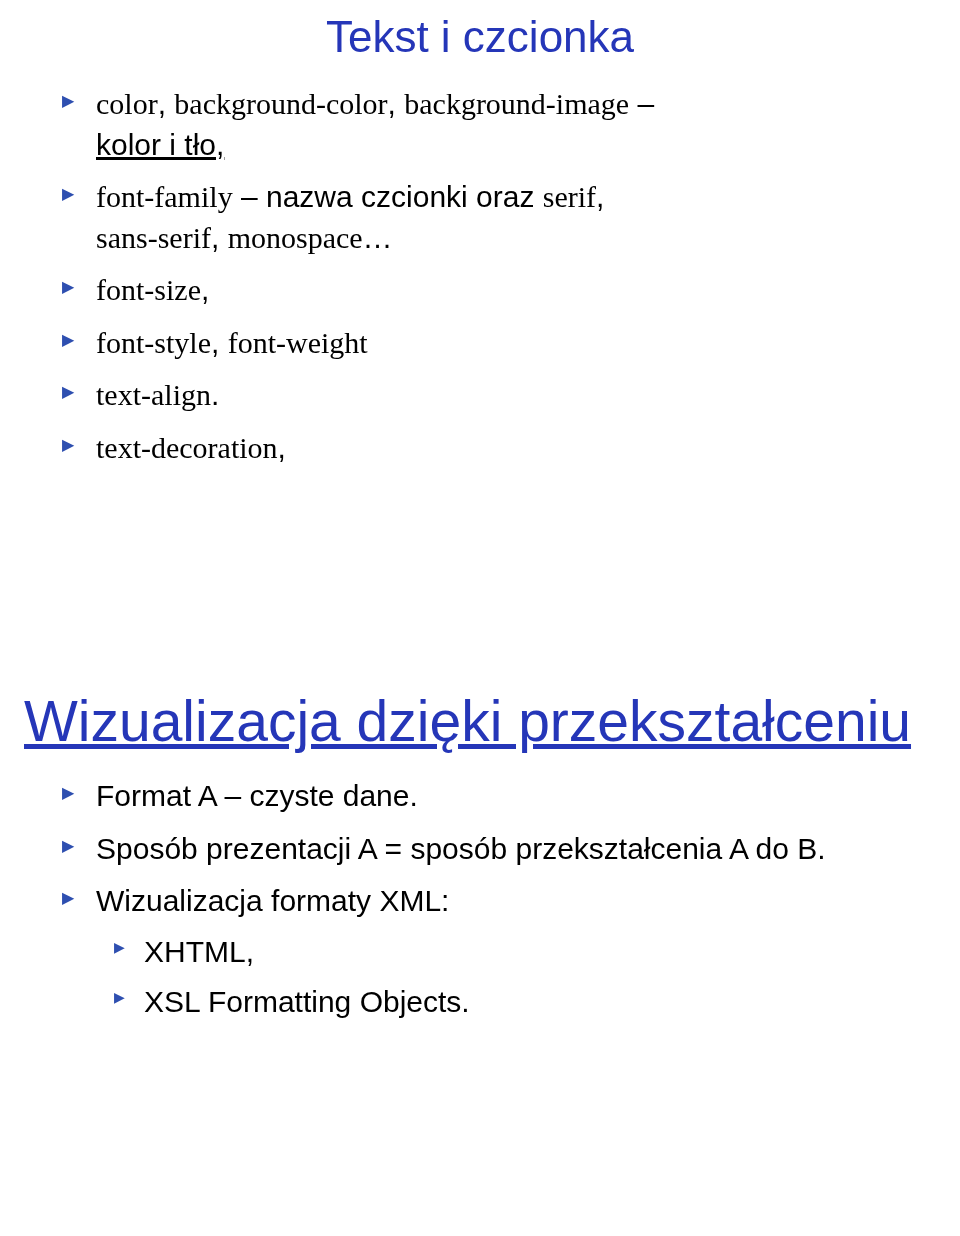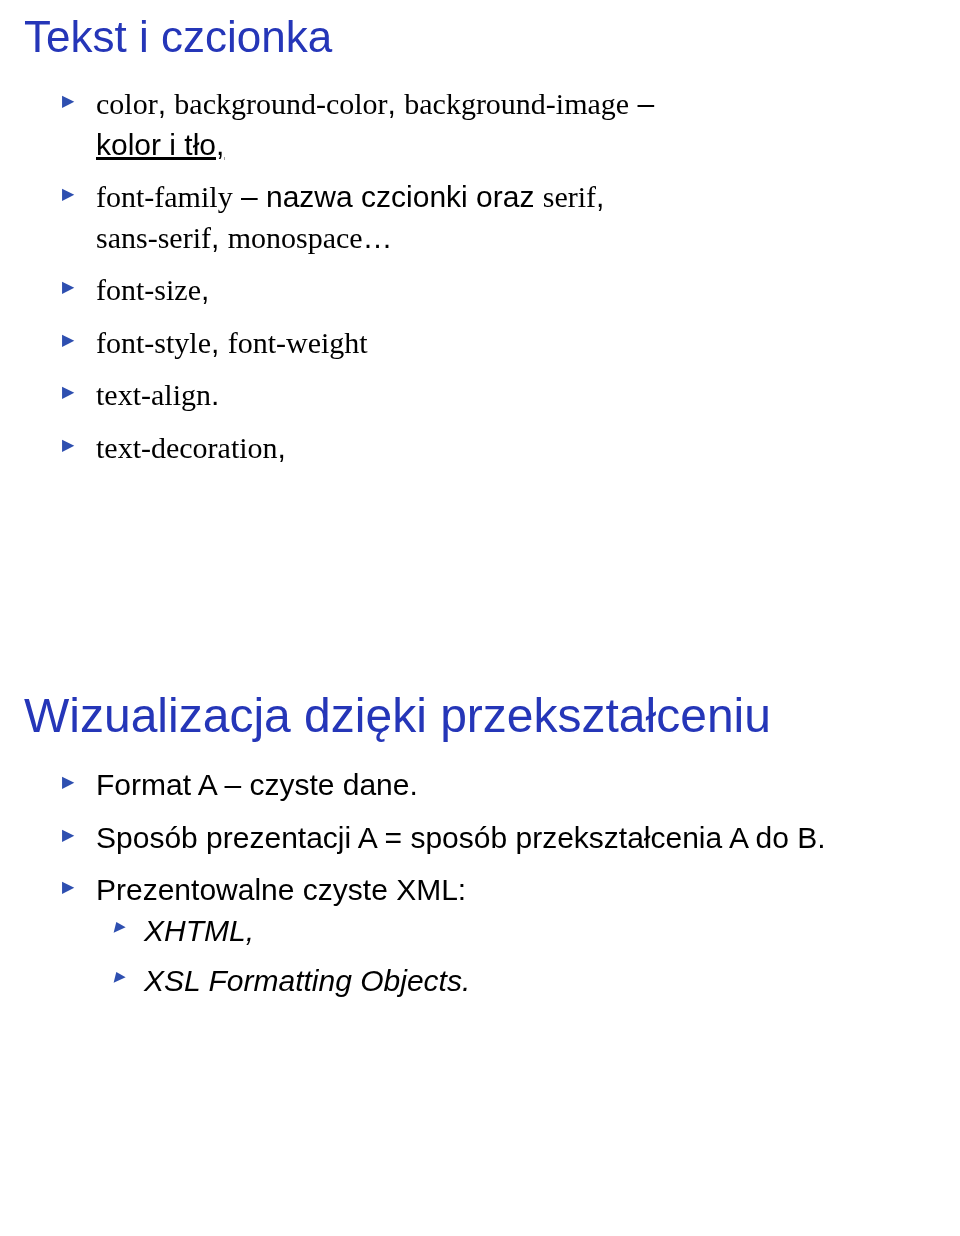--- a/index.html
+++ b/index.html
@@ -12,27 +12,29 @@
     padding: 0;
   }
   .page {
     padding: 12px 24px 24px 24px;
   }
   .heading {
     color: #2536b8;
     font-size: 44px;
     font-weight: 400;
     margin-bottom: 22px;
+    text-align: center;
   }
   .heading2 {
     color: #2536b8;
-    font-size: 48px;
+    font-size: 57px;
     font-weight: 400;
     margin-top: 220px;
     margin-bottom: 22px;
+    text-decoration: underline;
   }
   ul.lvl1 {
     list-style: none;
     padding-left: 72px;
   }
   ul.lvl1 > li {
     position: relative;
     margin-bottom: 12px;
     line-height: 1.35;
   }
@@ -40,21 +42,21 @@
     content: "▶";
     position: absolute;
     left: -34px;
     top: 6px;
     color: #2e4fb0;
     font-size: 16px;
   }
   ul.lvl2 {
     list-style: none;
     padding-left: 48px;
-    font-style: italic;
+    margin-top: 10px;
   }
   ul.lvl2 > li {
     position: relative;
     margin-bottom: 10px;
     line-height: 1.35;
   }
   ul.lvl2 > li::before {
     content: "▶";
     position: absolute;
     left: -30px;
@@ -116,21 +118,21 @@
     <li>
       <span>Format A – czyste dane.</span>
     </li>
 
 
     <li>
       <span>Sposób prezentacji A = sposób przekształcenia A do B.</span>
     </li>
 
     <li>
-      <span>Prezentowalne czyste XML:</span>
+      <span>Wizualizacja formaty XML:</span>
       <ul class="lvl2">
         <li>
           <span>XHTML,</span>
         </li>
         <li>
           <span>XSL Formatting Objects.</span>
         </li>
       </ul>
     </li>
 

